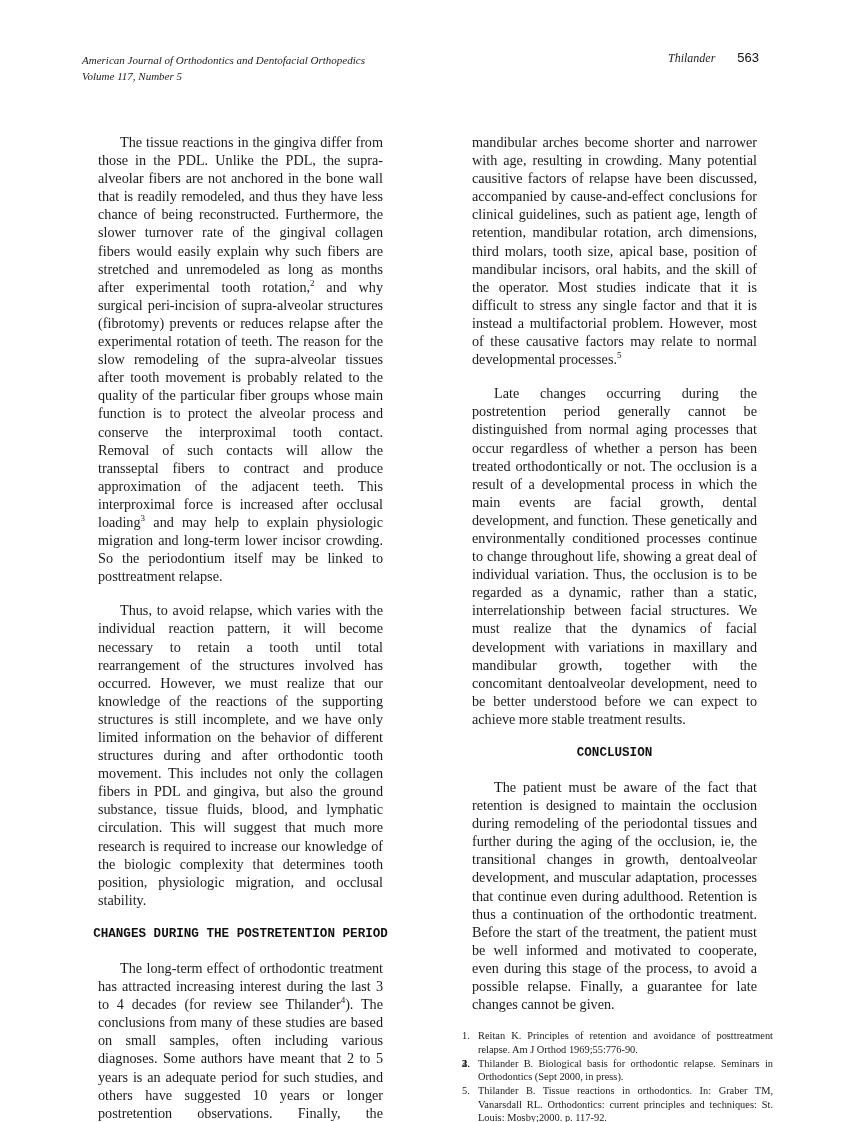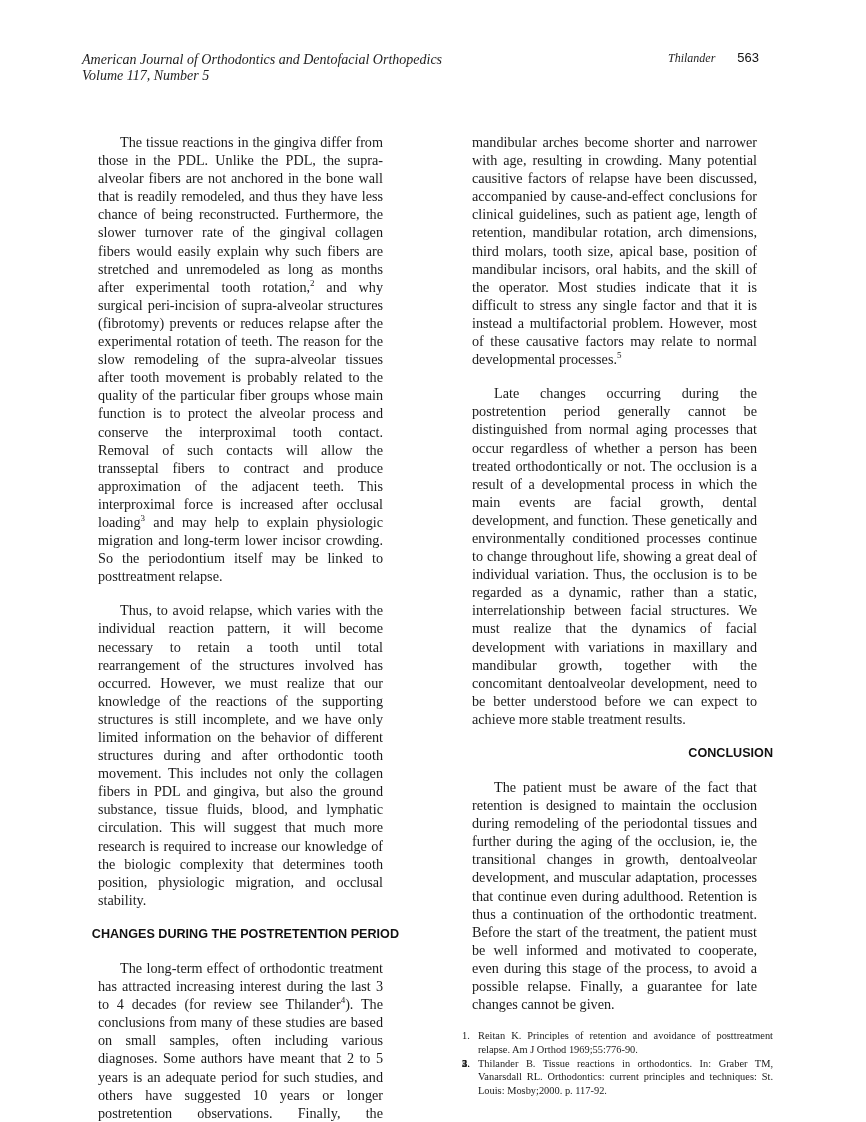--- a/index.html
+++ b/index.html
@@ -1,27 +1,27 @@
 <!DOCTYPE html>
 <html><head>
 <meta charset="utf-8">
 <style>
   html, body { margin:0; padding:0; background:#ffffff; }
   body { width:866px; height:1122px; position:relative; overflow:hidden; color:#1a1a1a; }
-  .running-head-left { position:absolute; left:82px; top:52px; font-family:"Liberation Serif", serif; font-style:italic; font-size:14px; line-height:16px; color:#222; }
+  .running-head-left { position:absolute; left:82px; top:52px; font-family:"Liberation Serif", serif; font-style:italic; font-size:11px; line-height:16px; color:#222; }
   .running-head-right { position:absolute; left:668px; top:50px; font-family:"Liberation Serif", serif; font-size:12px; line-height:16px; color:#222; }
   .running-head-right .author { font-style:italic; margin-right:19px; }
   .running-head-right .pageno { font-family:"Liberation Sans", sans-serif; font-weight:normal; font-size:13px; color:#111; }
   .col { position:absolute; top:117px; width:317px; font-family:"Liberation Serif", serif; font-size:14.2px; line-height:18.1px; color:#1a1a1a; text-align:justify; }
   .col-left { left:82px; }
   .col-right { left:456px; }
   .col p { margin:16px; text-indent:22px; hyphens:manual; }
   .col p.noindent { text-indent:0; }
   .col sup { font-size:9px; line-height:0; vertical-align:super; }
-  .heading { font-family:Liberation Sans, sans-serif; font-weight:bold; font-size:12.6px; line-height:18px; color:#111; margin:10px 0 4px 0; text-align:right; letter-spacing:0; }
+  .heading { font-family:Liberation Mono, monospace; font-weight:bold; font-size:12.6px; line-height:18px; color:#111; margin:10px 0 4px 0; text-align:center; letter-spacing:0; }
   .refs { list-style:none; margin:0; padding:0; font-size:10.4px; line-height:13.5px; text-align:justify; }
   .refs li { position:relative; padding-left:22px; margin:0 0 0.5px 0; }
   .refs .num { position:absolute; left:6px; top:0; }
 </style>
 </head>
 <body>
 
 <div class="running-head-left">
   <div>American Journal of Orthodontics and Dentofacial Orthopedics</div>
   <div>Volume 117, Number 5</div>
@@ -41,16 +41,16 @@
 
 <div class="col col-right">
   <p class="noindent"><span>mandibular arches become shorter and narrower with age, resulting in crowding. Many potential causitive factors of relapse have been discussed, accompanied by cause-and-effect conclusions for clinical guidelines, such as patient age, length of retention, mandibular rotation, arch dimensions, third molars, tooth size, apical base, position of mandibular incisors, oral habits, and the skill of the operator. Most studies indicate that it is difficult to stress any single factor and that it is instead a multifactorial problem. However, most of these causative factors may relate to normal developmental processes.</span><sup>5</sup></p>
   <p>Late changes occurring during the postretention period generally cannot be distinguished from normal aging processes that occur regardless of whether a person has been treated orthodontically or not. The occlusion is a result of a developmental process in which the main events are facial growth, dental development, and function. These genetically and environmentally conditioned processes continue to change throughout life, showing a great deal of individual variation. Thus, the occlusion is to be regarded as a dynamic, rather than a static, interrelationship between facial structures. We must realize that the dynamics of facial development with variations in maxillary and mandibular growth, together with the concomitant dentoalveolar development, need to be better understood before we can expect to achieve more stable treatment results.</p>
   <div class="heading">CONCLUSION</div>
   <p>The patient must be aware of the fact that retention is designed to maintain the occlusion during remodeling of the periodontal tissues and further during the aging of the occlusion, ie, the transitional changes in growth, dentoalveolar development, and muscular adaptation, processes that continue even during adulthood. Retention is thus a continuation of the orthodontic treatment. Before the start of the treatment, the patient must be well informed and motivated to cooperate, even during this stage of the process, to avoid a possible relapse. Finally, a guarantee for late changes cannot be given.</p>
   <ol class="refs">
     <li><span class="num">1.</span><span>Reitan K. Principles of retention and avoidance of posttreatment relapse. Am J Orthod 1969;55:776-90.</span></li>
     <li><span class="num">2.</span></li>
     <li><span class="num">3.</span></li>
-    <li><span class="num">4.</span></li>
+    <li><span class="num">4.</span><span>Thilander B. Biological basis for orthodontic relapse. Seminars in Orthodontics (Sept 2000, in press).</span></li>
     <li><span class="num">5.</span><span>Thilander B. Tissue reactions in orthodontics. In: Graber TM, Vanarsdall RL. Orthodontics: current principles and techniques: St. Louis: Mosby;2000. p. 117-92.</span></li>
   </ol>
 </div>
 
 </body></html>

